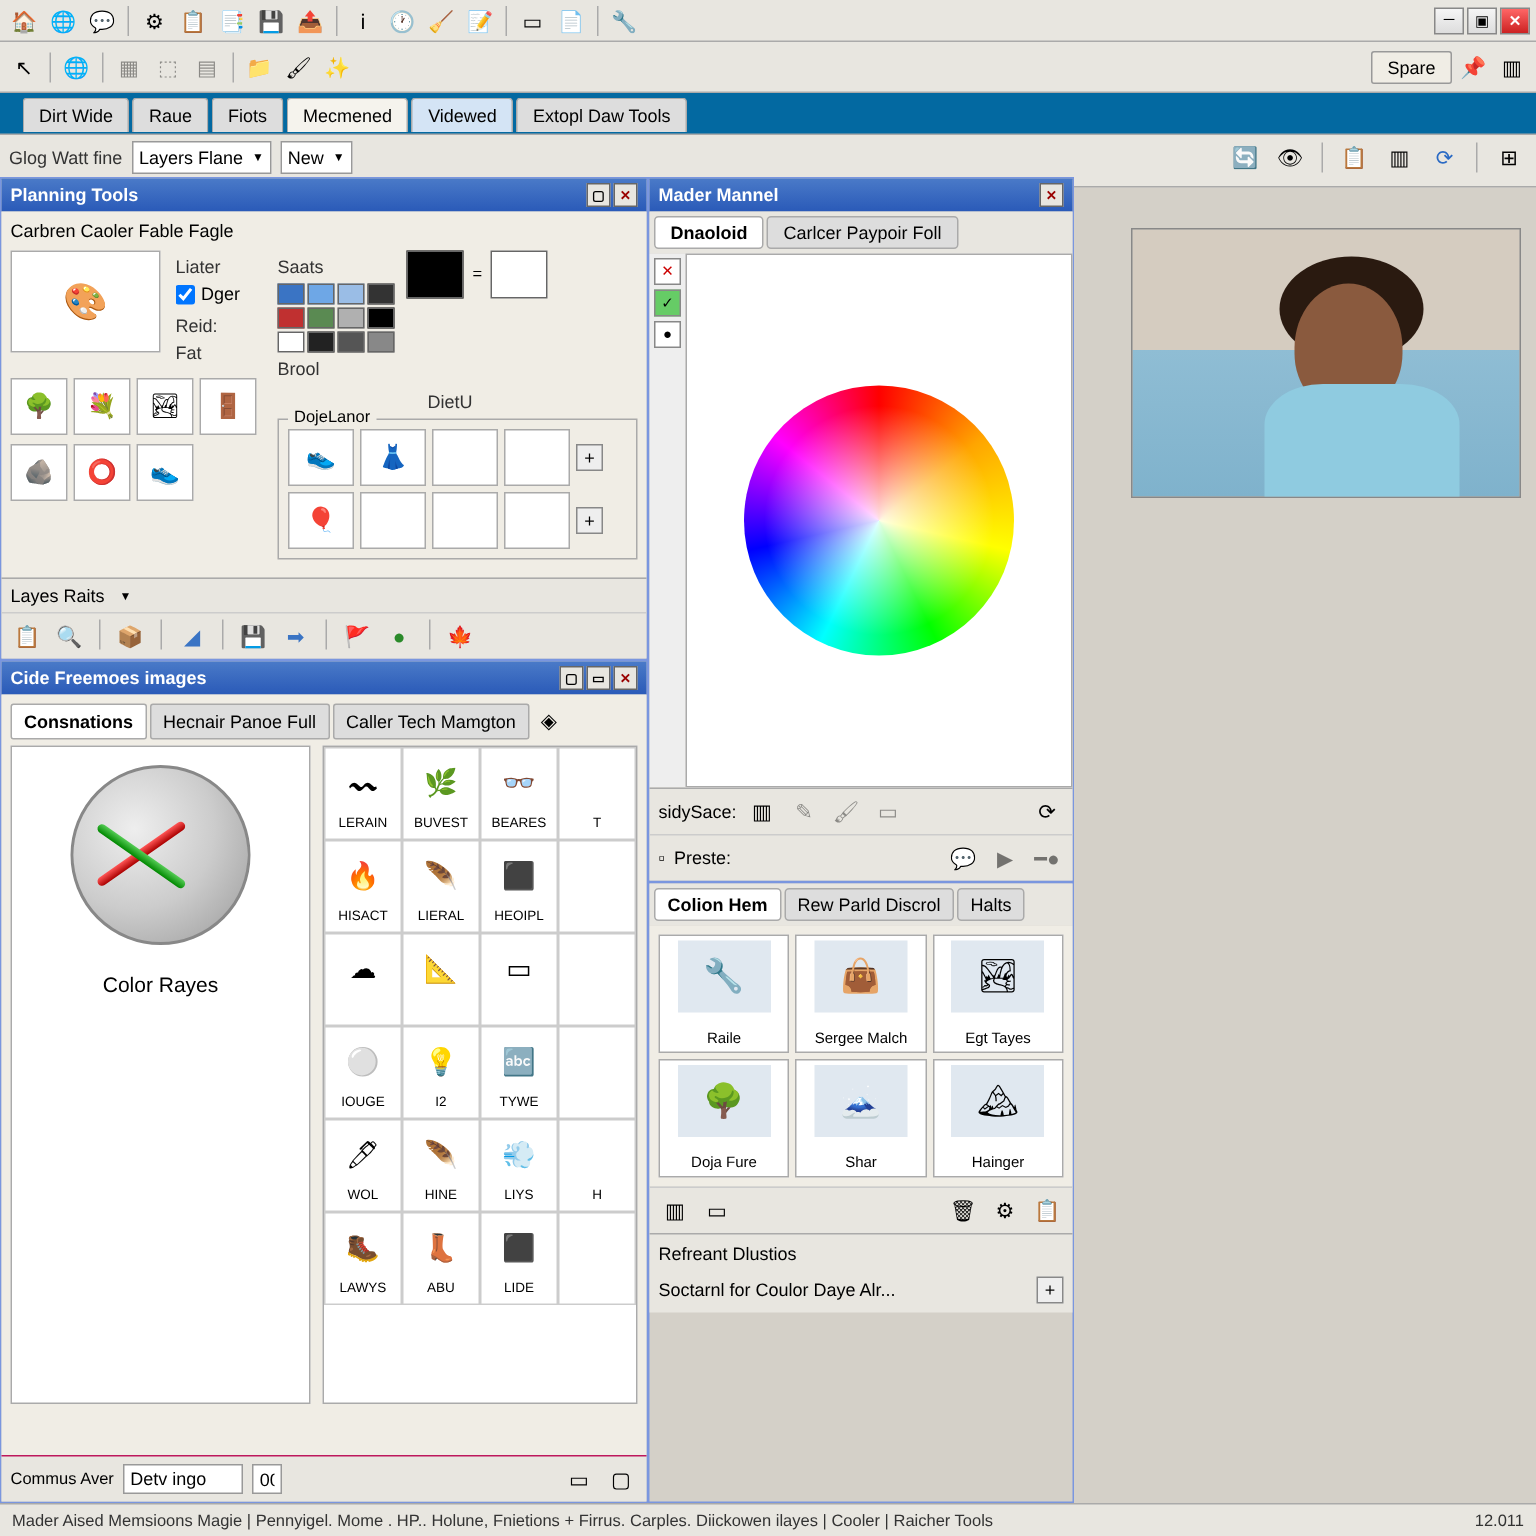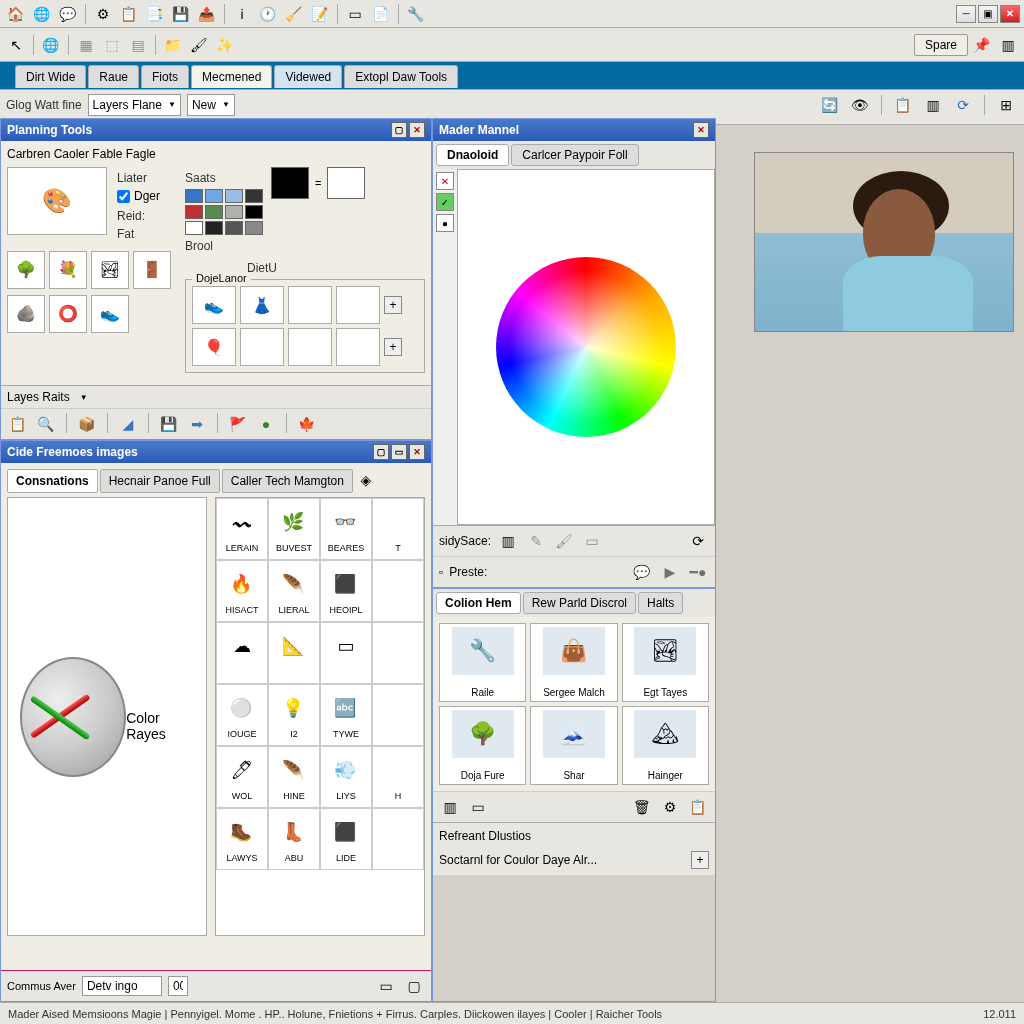--- a/index.html
+++ b/index.html
@@ -51,21 +51,21 @@
 .plus-btn { width: 18px; height: 18px; border: 1px solid #888; background: #eee; display: inline-flex; align-items: center; justify-content: center; cursor: pointer; font-size: 12px; }
 .layes-row { display: flex; align-items: center; gap: 4px; padding: 4px 6px; background: #e8e6e0; border-top: 1px solid #aaa; }
 .layes-row .lbl2 { font-size: 12px; margin-right: 6px; }
 .ic-row { display: flex; gap: 6px; padding: 4px 6px; background: #e8e6e0; border-top: 1px solid #ccc; }
 .ic { width: 22px; height: 22px; display: flex; align-items: center; justify-content: center; cursor: pointer; font-size: 14px; }
 .images-panel { flex: 1; }
 .img-tabs { display: flex; gap: 2px; margin-bottom: 4px; }
 .img-tab { padding: 4px 8px; border: 1px solid #aaa; background: #ddd; border-radius: 2px; cursor: pointer; font-size: 12px; }
 .img-tab.active { background: #fff; font-weight: bold; }
 .img-body { display: flex; gap: 8px; height: calc(100% - 56px); }
-.ray-pane { width: 200px; border: 1px solid #aaa; background: #fff; display: flex; flex-direction: row; align-items: center; padding: 12px; }
+.ray-pane { width: 200px; border: 1px solid #aaa; background: #fff; display: flex; flex-direction: column; align-items: center; padding: 12px; }
 .ray-circle { width: 120px; height: 120px; border-radius: 50%; background: radial-gradient(circle at 35% 35%, #eee 0%, #ccc 50%, #999 100%); border: 2px solid #888; position: relative; display: flex; align-items: center; justify-content: center; }
 .ray-circle::before { content: ""; position: absolute; width: 70px; height: 6px; background: linear-gradient(#f55,#a00); border-radius: 3px; transform: rotate(-35deg) translate(-10px,-8px); }
 .ray-circle::after { content: ""; position: absolute; width: 70px; height: 6px; background: linear-gradient(#5c5,#080); border-radius: 3px; transform: rotate(35deg) translate(-10px,8px); }
 .ray-label { margin-top: 18px; font-size: 14px; }
 .grid-pane { flex: 1; overflow-y: auto; border: 1px solid #aaa; background: #fff; }
 .grid { display: grid; grid-template-columns: repeat(4, 1fr); }
 .grid-cell { border: 1px solid #ccc; padding: 2px; display: flex; flex-direction: column; align-items: center; font-size: 9px; height: 62px; }
 .grid-cell .gimg { flex: 1; width: 100%; display: flex; align-items: center; justify-content: center; font-size: 18px; }
 .grid-cell .glbl { height: 14px; }
 .bottom-input-row { display: flex; align-items: center; gap: 6px; padding: 4px 6px; border-top: 1px solid #be185d; background: #e8e6e0; }
@@ -239,21 +239,21 @@
                     <div class="swatch" style="background: rgb(136, 136, 136);"></div>
                   </div>
                 <div class="lbl">Brool</div>
               </div>
               <div style="display:flex;align-items:center;gap:6px">
                 <div class="big-swatch" id="bigswatch" style="background: rgb(0, 0, 0);"></div>
                 <span>=</span>
                 <div class="big-swatch" style="background:#fff"></div>
               </div>
             </div>
-            <div class="lbl" style="margin-left:62px">DietU</div>
+            <div class="lbl" style="margin-left:100px">DietU</div>
             <div class="fieldset">
               <span class="legend">DojeLanor</span>
               <div style="display:flex;gap:4px;align-items:center">
                 <div class="mini-thumb">👟</div>
                 <div class="mini-thumb">👗</div>
                 <div class="mini-thumb"></div>
                 <div class="mini-thumb"></div>
                 <div class="plus-btn">+</div>
               </div>
               <div style="display:flex;gap:4px;align-items:center;margin-top:4px">

